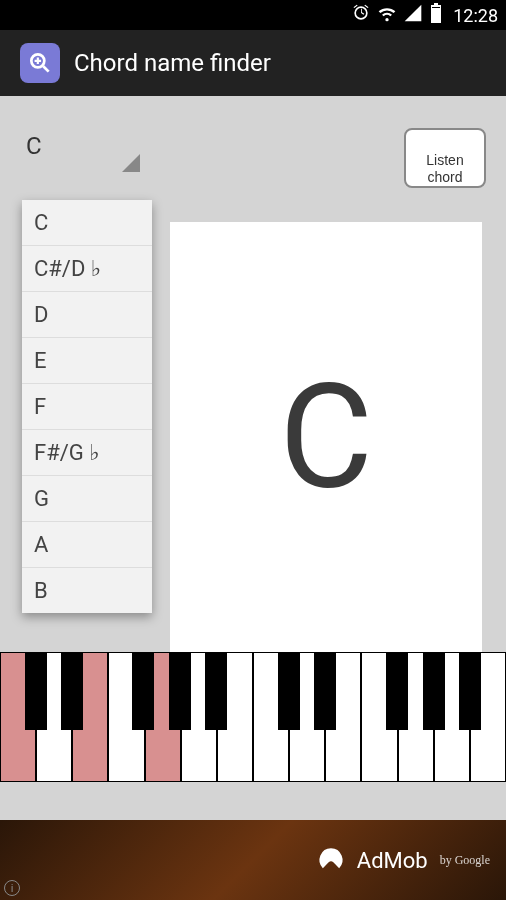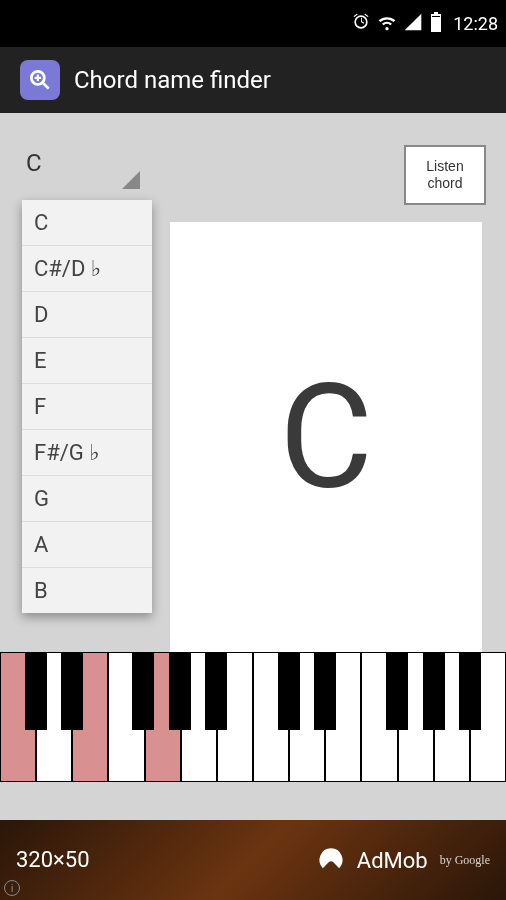--- a/index.html
+++ b/index.html
@@ -5,21 +5,21 @@
     * { margin: 0; padding: 0; box-sizing: border-box; }
     body {
       width: 506px;
       height: 900px;
       font-family: Roboto, Arial, sans-serif;
       background: #d4d4d4;
       overflow: hidden;
       position: relative;
     }
     .status-bar {
-      height: 47px;
+      height: 30px;
       background: #000;
       color: #fff;
       display: flex;
       justify-content: flex-end;
       align-items: center;
       padding: 8px 8px;
       gap: 6px;
       font-size: 18px;
     }
     .status-bar .time { margin-left: 4px; font-weight: 400; }
@@ -62,27 +62,27 @@
       border-style: solid;
       border-width: 0 0 18px 18px;
       border-color: transparent transparent #888 transparent;
     }
     .listen-btn {
       margin-left: auto;
       width: 82px;
       height: 60px;
       background: #fff;
       border: 2px solid #888;
-      border-radius: 0;
+      border-radius: 8px;
       font-size: 14px;
       color: #333;
       display: flex;
       flex-direction: column;
       align-items: center;
-      justify-content: center;
+      justify-content: flex-end;
       line-height: 1.2;
     }
     .chord-display {
       position: absolute;
       left: 170px;
       right: 24px;
       top: 222px;
       height: 430px;
       background: #fff;
       display: flex;
@@ -257,21 +257,20 @@
       <div class="black-key" style="left: 314px;"></div>
       <div class="black-key" style="left: 386px;"></div>
       <div class="black-key" style="left: 423px;"></div>
       <div class="black-key" style="left: 459px;"></div>
     </div>
 </div>
 
 <div class="ad-banner">
   <div class="ad-info">i</div>
   <div class="ad-text-left">
-    <div>320×50</div>
   </div>
   <div class="ad-text-right">
     <svg width="28" height="28" viewBox="0 0 24 24" fill="#fff">
         <path d="M12 2a10 10 0 00-7 17l5-5a3 3 0 014 0l5 5A10 10 0 0012 2z"></path>
       </svg>
     <span>AdMob</span>
     <span class="ad-bygoogle">by Google</span>
   </div>
 </div>
 

